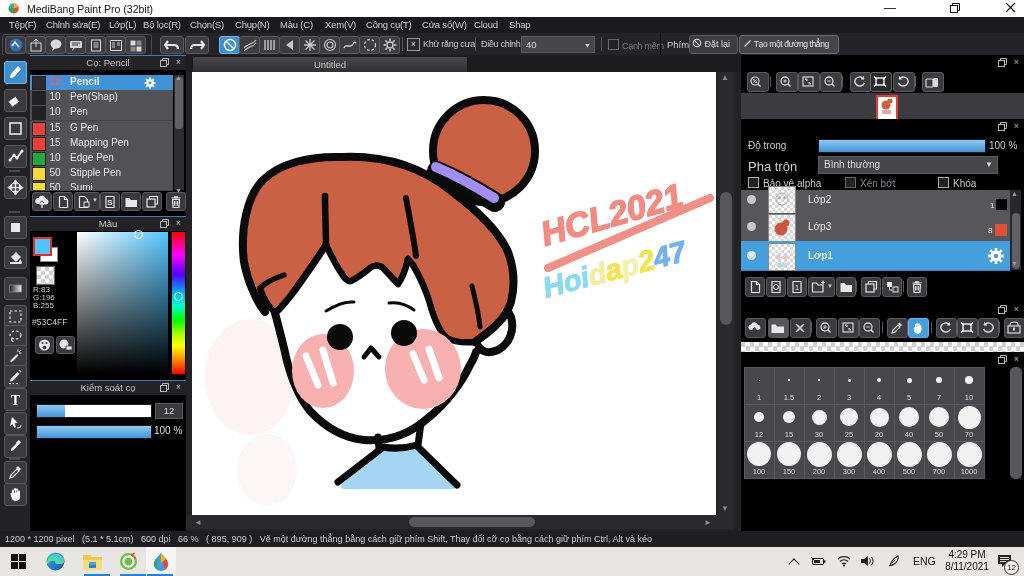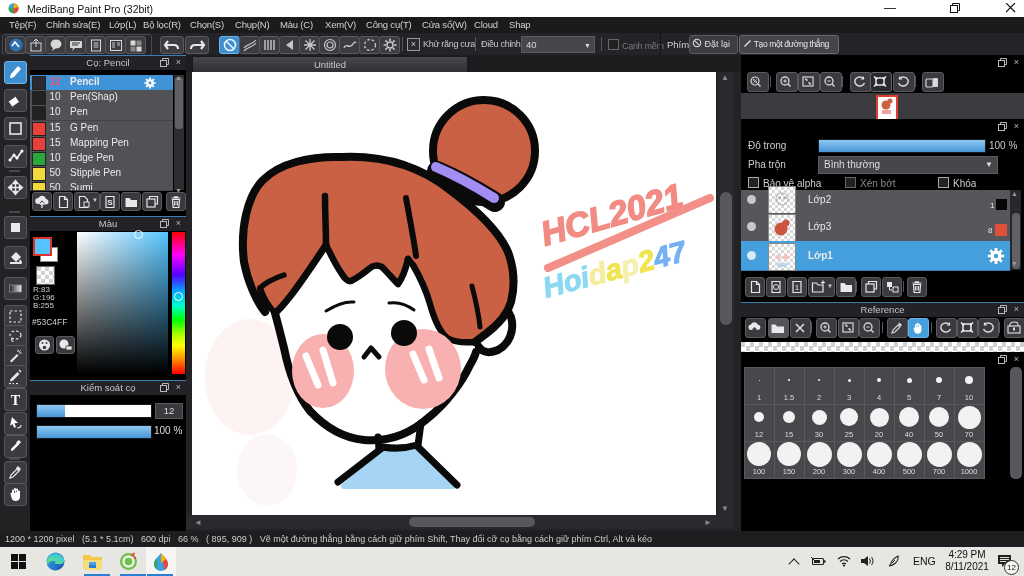--- a/index.html
+++ b/index.html
@@ -601,21 +601,21 @@
   <div class="pico" style="right:17px;top:3px"><svg width="9" height="9" viewBox="0 0 9 9">
         <rect x="0.5" y="2.5" width="6" height="6" fill="none" stroke="#b8b8b8"></rect>
         <path d="M2.5 2.5v-2h6v6h-2" fill="none" stroke="#b8b8b8"></path>
       </svg></div>
     <div class="pico" style="right:5px;font-family:'Liberation Sans',sans-serif">×</div>
   <div class="abs" style="left:7px;top:21px;color:#cccccc;font-size:10px">Độ trong</div>
   <div class="sld" style="left:77px;top:20px;width:166px">
       <div class="sldfill" style="width:166px"></div>
     </div>
   <div class="abs" style="left:248px;top:21px;color:#cccccc;font-size:10px">100 %</div>
-  <div class="abs" style="left:7px;top:40px;color:#cccccc;font-size:10px">Pha trộn</div>
+  <div class="abs" style="left:7px;top:40px;color:#cccccc;font-size:13px">Pha trộn</div>
   <div class="abs" style="left:77px;top:37px;width:178px;height:16px;background:#46464b;border:1px solid #5a5a60;color:#ddd;font-size:10px;line-height:16px"><span style="margin-left:5px">Bình thường</span><span style="position:absolute;right:4px;font-size:8px">▼</span></div>
   <div class="abs" style="left:7px;top:58px;color:#cccccc;font-size:10px"><span class="cb"></span>Bảo vệ alpha</div>
   <div class="abs" style="left:104px;top:58px;color:#88888c;font-size:10px"><span class="cb" style="border-color:#666"></span>Xén bớt</div>
   <div class="abs" style="left:197px;top:58px;color:#cccccc;font-size:10px"><span class="cb"></span>Khóa</div>
   <div id="layerrows">
       <div class="lrow" style="top:71px;height:23px">
         <span class="abs" style="left:6px;top:5px;width:9px;height:9px;background:#c8c8c8;border-radius:50%"></span>
         <span class="abs" style="left:27px;top:-4px;width:26px;height:26px;background:#fff;background-image:repeating-conic-gradient(#ffffff 0% 25%, #d8d8d8 0% 50%);background-size:6px 6px;border:1px solid #888"><svg width="26" height="26" viewBox="0 0 26 26">
             <g stroke="#aaa" fill="none">
               <circle cx="13" cy="12" r="6"></circle>
@@ -705,21 +705,20 @@
           <path d="M4.5 5.5h7l-.6 8H5.1z" fill="none" stroke="#e8e8e8" stroke-width="1.2"></path>
           <path d="M3.5 4h9M6.5 4V2.8h3V4" stroke="#e8e8e8" stroke-width="1.2" fill="none"></path>
           <path d="M6.5 7v4.5M8 7v4.5M9.5 7v4.5" stroke="#e8e8e8" stroke-width="0.9"></path>
         </svg>
       </div>
       <div class="abs" style="left:115px;top:162px;width:1px;height:11px;background:#55555a"></div>
       <div class="abs" style="left:162px;top:162px;width:1px;height:11px;background:#55555a"></div>
     </div>
 </div>
 <div class="panel" style="left:741px;top:302px;width:283px;height:50px">
-  <div class="ptitle">Reference</div>
   <div class="pico" style="right:17px;top:3px"><svg width="9" height="9" viewBox="0 0 9 9">
         <rect x="0.5" y="2.5" width="6" height="6" fill="none" stroke="#b8b8b8"></rect>
         <path d="M2.5 2.5v-2h6v6h-2" fill="none" stroke="#b8b8b8"></path>
       </svg></div>
     <div class="pico" style="right:5px;font-family:'Liberation Sans',sans-serif">×</div>
   <div id="refbtns">
       <div class="abs" style="left:4px;top:16px;width:19px;height:18px;background:#3a3a3f;border:1px solid #5a5a60;border-radius:3px">
         <svg width="18" height="16" viewBox="0 0 18 16" style="position:absolute;left:0;top:1px">
           <path d="M4.5 10a2.8 2.8 0 0 1 .4-5.5A3.8 3.8 0 0 1 12 4.8a2.6 2.6 0 0 1 .8 5z" fill="#e8e8e8"></path>
           <path d="M8.5 13.5V8M6.6 9.8l1.9-1.9 1.9 1.9" stroke="#3a3a3f" stroke-width="1.3" fill="none"></path>

